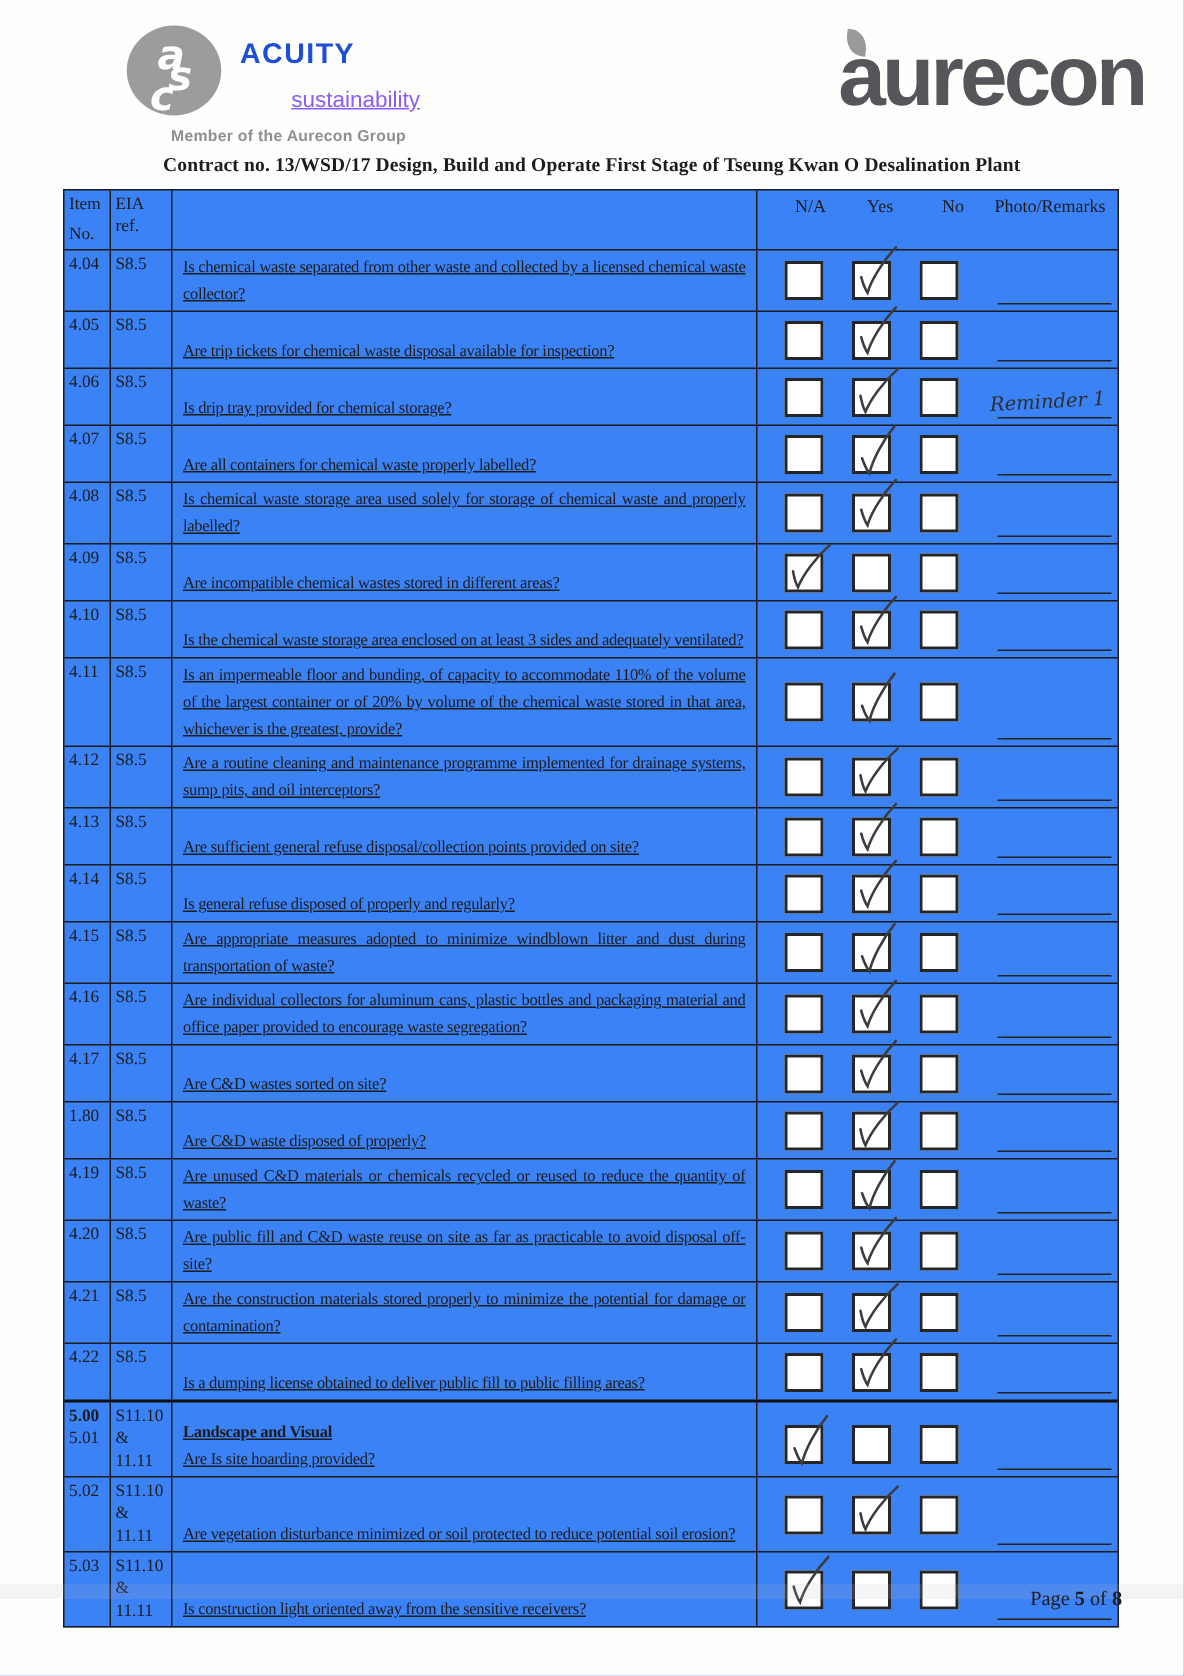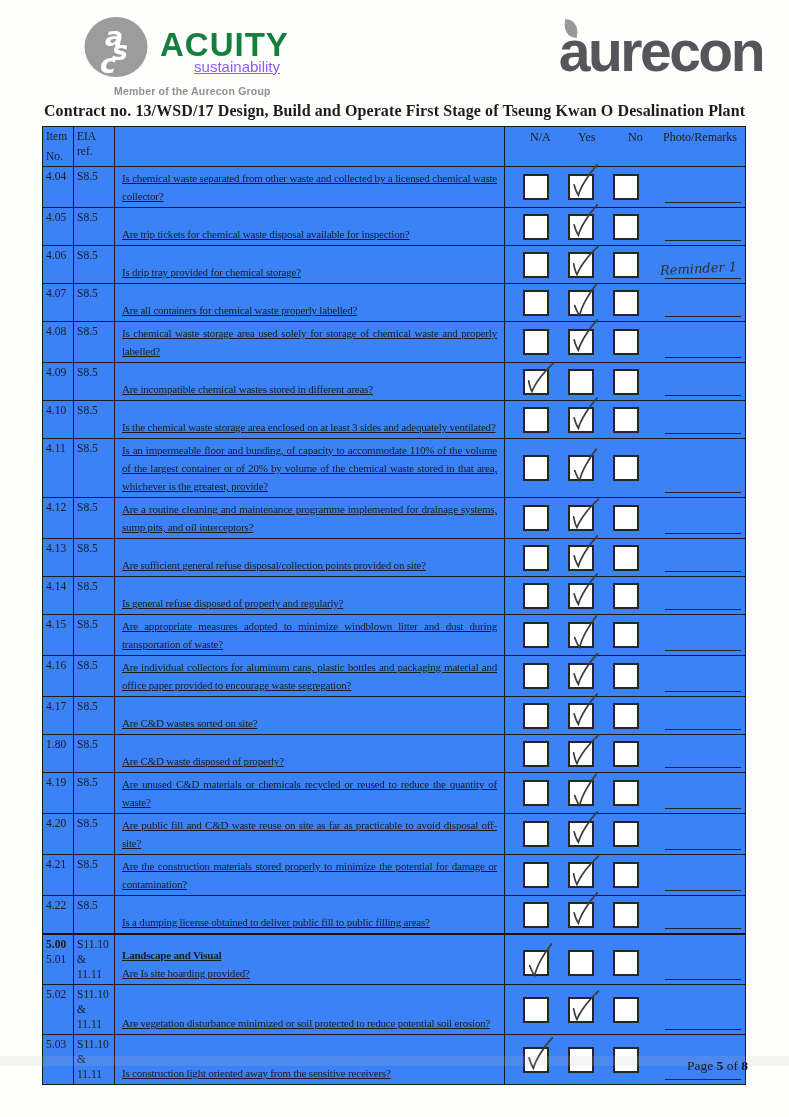--- a/index.html
+++ b/index.html
@@ -4,33 +4,33 @@
 <style>
   * { margin:0; padding:0; box-sizing:border-box; }
   html,body { background:#e8e8e8; }
   body { width:789px; height:1117px; font-family:"Liberation Serif", serif; color:#1c1c1c; }
   .page { position:relative; width:789px; height:1117px; background:#fefefd; overflow:hidden; }
 
   
   .acuity { position:absolute; left:84px; top:14px; width:280px; height:90px; }
   .acuity-circle { position:absolute; left:0; top:2px; }
   .acuity-name { position:absolute; left:76px; top:12px; font-family:"Liberation Sans",sans-serif;
-                 font-weight:bold; font-size:33px; letter-spacing:1px; color:#15803d; }
+                 font-weight:bold; font-size:19px; letter-spacing:1px; color:#1d4ed8; }
   .acuity-tagline { position:absolute; left:76px; top:44px; width:120px; text-align:right;
                  font-family:"Liberation Sans",sans-serif; font-size:15px; color:#8b5cf6;text-decoration:underline; }
   .acuity-member { position:absolute; left:30px; top:71px; font-family:"Liberation Sans",sans-serif;
                  font-size:10.5px; font-weight:bold; color:#8f8f8f; letter-spacing:0.2px; white-space:nowrap; }
   .aurecon { position:absolute; top:20px; right:26px; font-family:"Liberation Sans",sans-serif;
              font-weight:bold; font-size:57px; line-height:62px; letter-spacing:-2.5px; color:#55565a; }
   .aurecon-leaf { position:absolute; left:5px; top:0px; width:14px; height:17px; background:#9a9a9a;
              border-radius:0 80% 0 80%; transform:rotate(8deg); }
 
   
   .title { position:absolute; top:102px; left:0; width:100%; text-align:center;
-           font-size:16px; font-weight:bold; letter-spacing:0.1px; white-space:nowrap; }
+           font-size:13px; font-weight:bold; letter-spacing:0.1px; white-space:nowrap; }
 
   
   .table { position:absolute; left:42px; top:126px; width:704px; border:1.6px solid #1b1b1b; background:#3b82f6; }
   .row { display:grid; grid-template-columns:31px 41px 390px 1fr; border-top:1.3px solid #1b1b1b;
          min-height:38px; position:relative; }
   .head-row { border-top:none; min-height:36px; }
   .has-section { border-top:2px solid #111; min-height:46px; }
   .cell { position:relative; }
   .c-item, .c-ref { border-right:1.1px solid #1b1b1b; padding:2px 1px 2px 3px;
                     font-size:11.5px; line-height:15px; }

